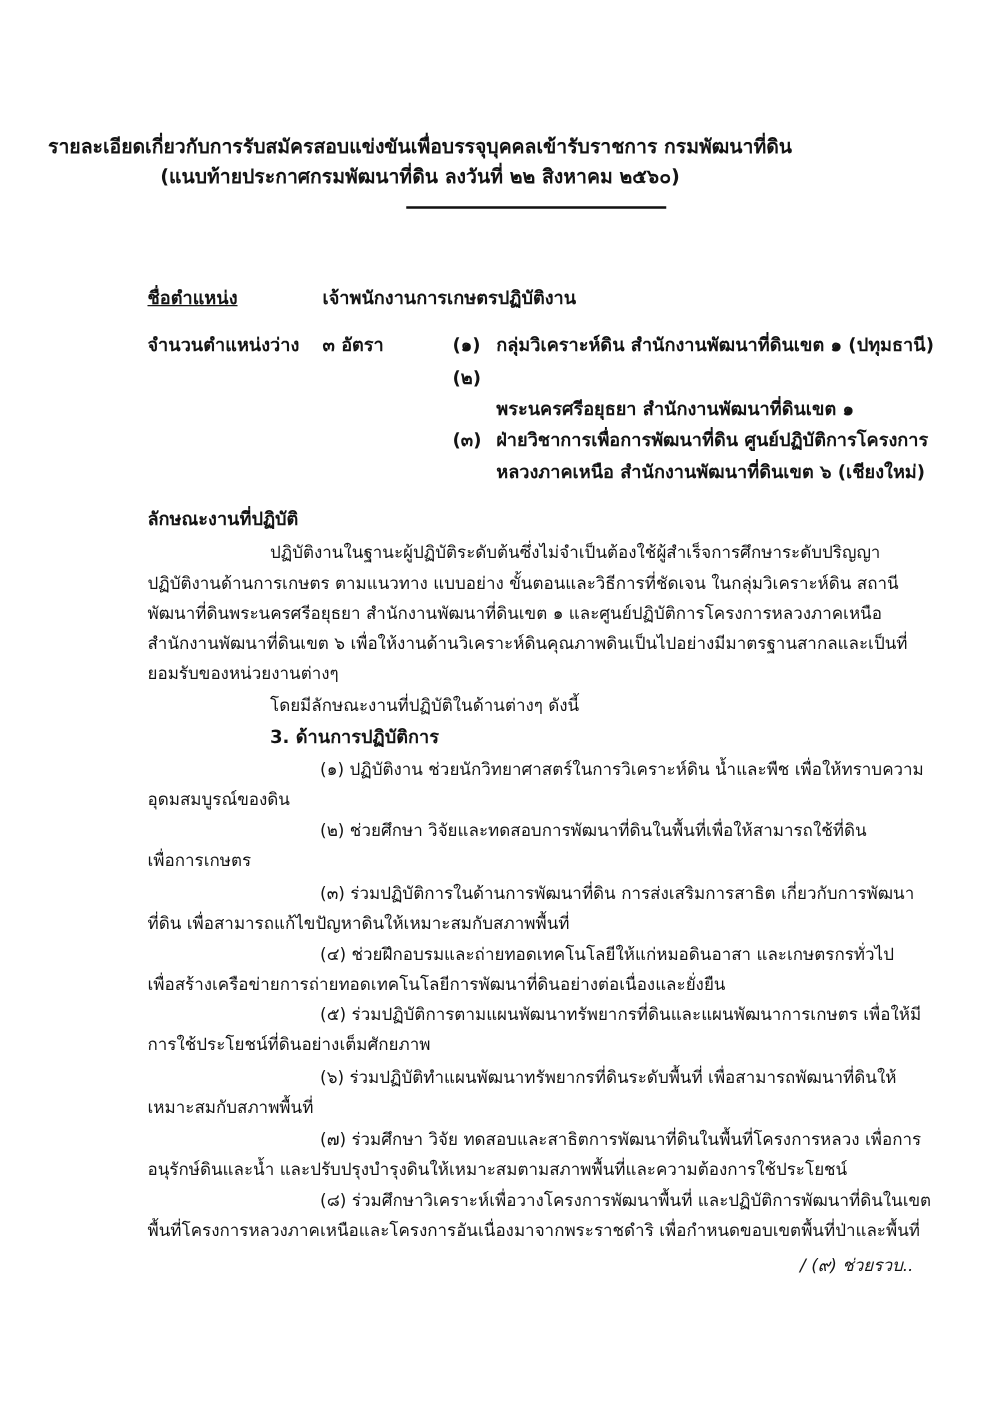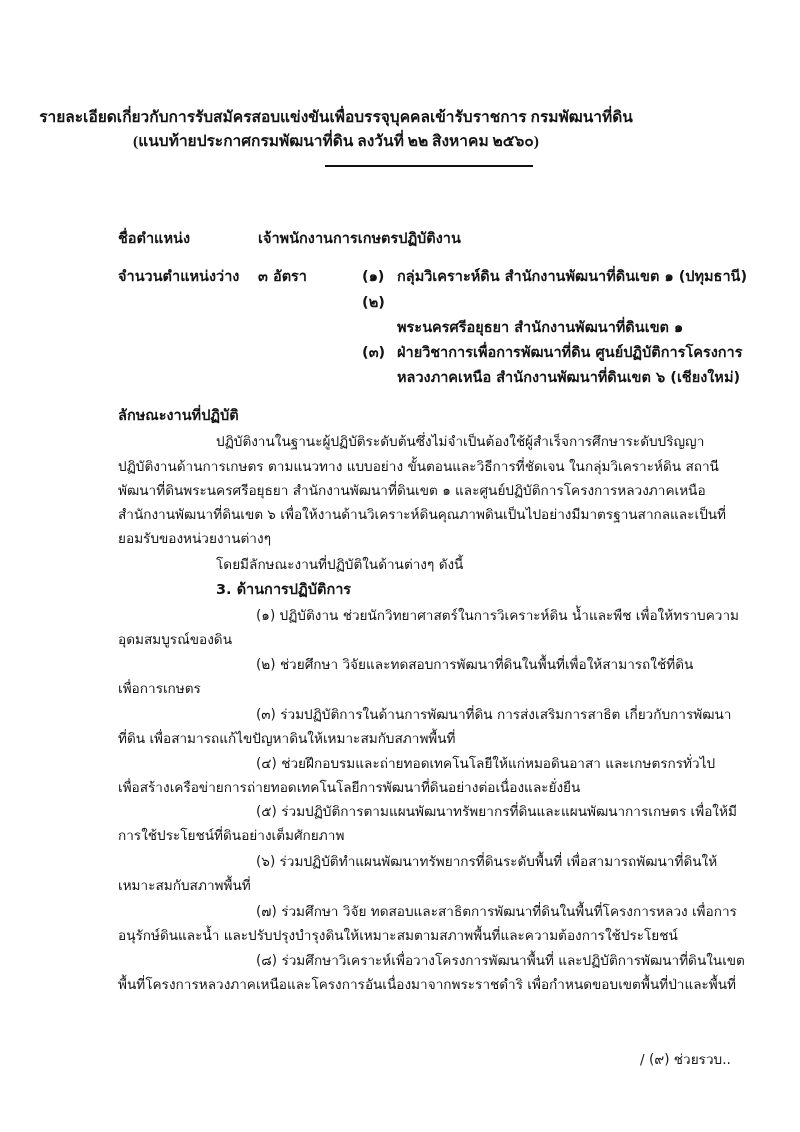--- a/index.html
+++ b/index.html
@@ -17,41 +17,41 @@
       font-size: 14px;
     }
     .page {
       position: absolute;
       left: 0; top: 0;
       width: 800px; height: 1132px;
     }
     .abs { position: absolute; white-space: nowrap; }
     .title {
       left: 0; width: 672px; text-align: center;
-      font-weight: bold; font-size: 15.5px; font-family: Liberation Serif, serif;
+      font-weight: bold; font-size: 15.5px;
     }
     .rule {
       position: absolute;
       left: 325px; top: 165px;
       width: 208px; height: 2px;
       background: #111;
     }
     .label { font-weight: bold; font-size: 14.5px; }
     .text { font-size: 13.6px; }
   </style>
 </head>
 <body>
 
 <div class="page">
 
   <div class="abs title" style="top:104px;">รายละเอียดเกี่ยวกับการรับสมัครสอบแข่งขันเพื่อบรรจุบุคคลเข้ารับราชการ กรมพัฒนาที่ดิน</div>
   <div class="abs title" style="top:128px;">(แนบท้ายประกาศกรมพัฒนาที่ดิน ลงวันที่  ๒๒  สิงหาคม  ๒๕๖๐)</div>
   <div class="rule"></div>
 
-  <div class="abs label" style="left:118px; top:226px;">ชื่อตำแหน่ง</div>
+  <div class="abs label" style="left:118px; top:226px;text-decoration:underline;">ชื่อตำแหน่ง</div>
   <div class="abs label" style="left:258px; top:226px;">เจ้าพนักงานการเกษตรปฏิบัติงาน</div>
 
   <div class="abs label" style="left:118px; top:264px;text-align:center;">จำนวนตำแหน่งว่าง</div>
   <div class="abs label" style="left:258px; top:264px;">๓  อัตรา</div>
 
   <div class="abs label" style="left:362px; top:264px;">(๑)</div>
   <div class="abs label" style="left:397px; top:264px;">กลุ่มวิเคราะห์ดิน  สำนักงานพัฒนาที่ดินเขต ๑ (ปทุมธานี)</div>
 
   <div class="abs label" style="left:362px; top:290px;">(๒)</div>
   <div class="abs label" style="left:397px; top:315px;">พระนครศรีอยุธยา  สำนักงานพัฒนาที่ดินเขต ๑</div>
@@ -88,15 +88,15 @@
 
   <div class="abs text" style="left:256px; top:850px;">(๖)  ร่วมปฏิบัติทำแผนพัฒนาทรัพยากรที่ดินระดับพื้นที่ เพื่อสามารถพัฒนาที่ดินให้</div>
   <div class="abs text" style="left:118px; top:874px;">เหมาะสมกับสภาพพื้นที่</div>
 
   <div class="abs text" style="left:256px; top:900px;">(๗)  ร่วมศึกษา วิจัย ทดสอบและสาธิตการพัฒนาที่ดินในพื้นที่โครงการหลวง  เพื่อการ</div>
   <div class="abs text" style="left:118px; top:924px;">อนุรักษ์ดินและน้ำ และปรับปรุงบำรุงดินให้เหมาะสมตามสภาพพื้นที่และความต้องการใช้ประโยชน์</div>
 
   <div class="abs text" style="left:256px; top:949px;">(๘)  ร่วมศึกษาวิเคราะห์เพื่อวางโครงการพัฒนาพื้นที่ และปฏิบัติการพัฒนาที่ดินในเขต</div>
   <div class="abs text" style="left:118px; top:973px;">พื้นที่โครงการหลวงภาคเหนือและโครงการอันเนื่องมาจากพระราชดำริ เพื่อกำหนดขอบเขตพื้นที่ป่าและพื้นที่</div>
 
-  <div class="abs text" style="left:640px; top:1048px;">/ (๙) ช่วยรวบ..</div>
+  <div class="abs text" style="left:640px; top:1001px;font-style:italic;">/ (๙) ช่วยรวบ..</div>
 
 </div>
 
 </body></html>

